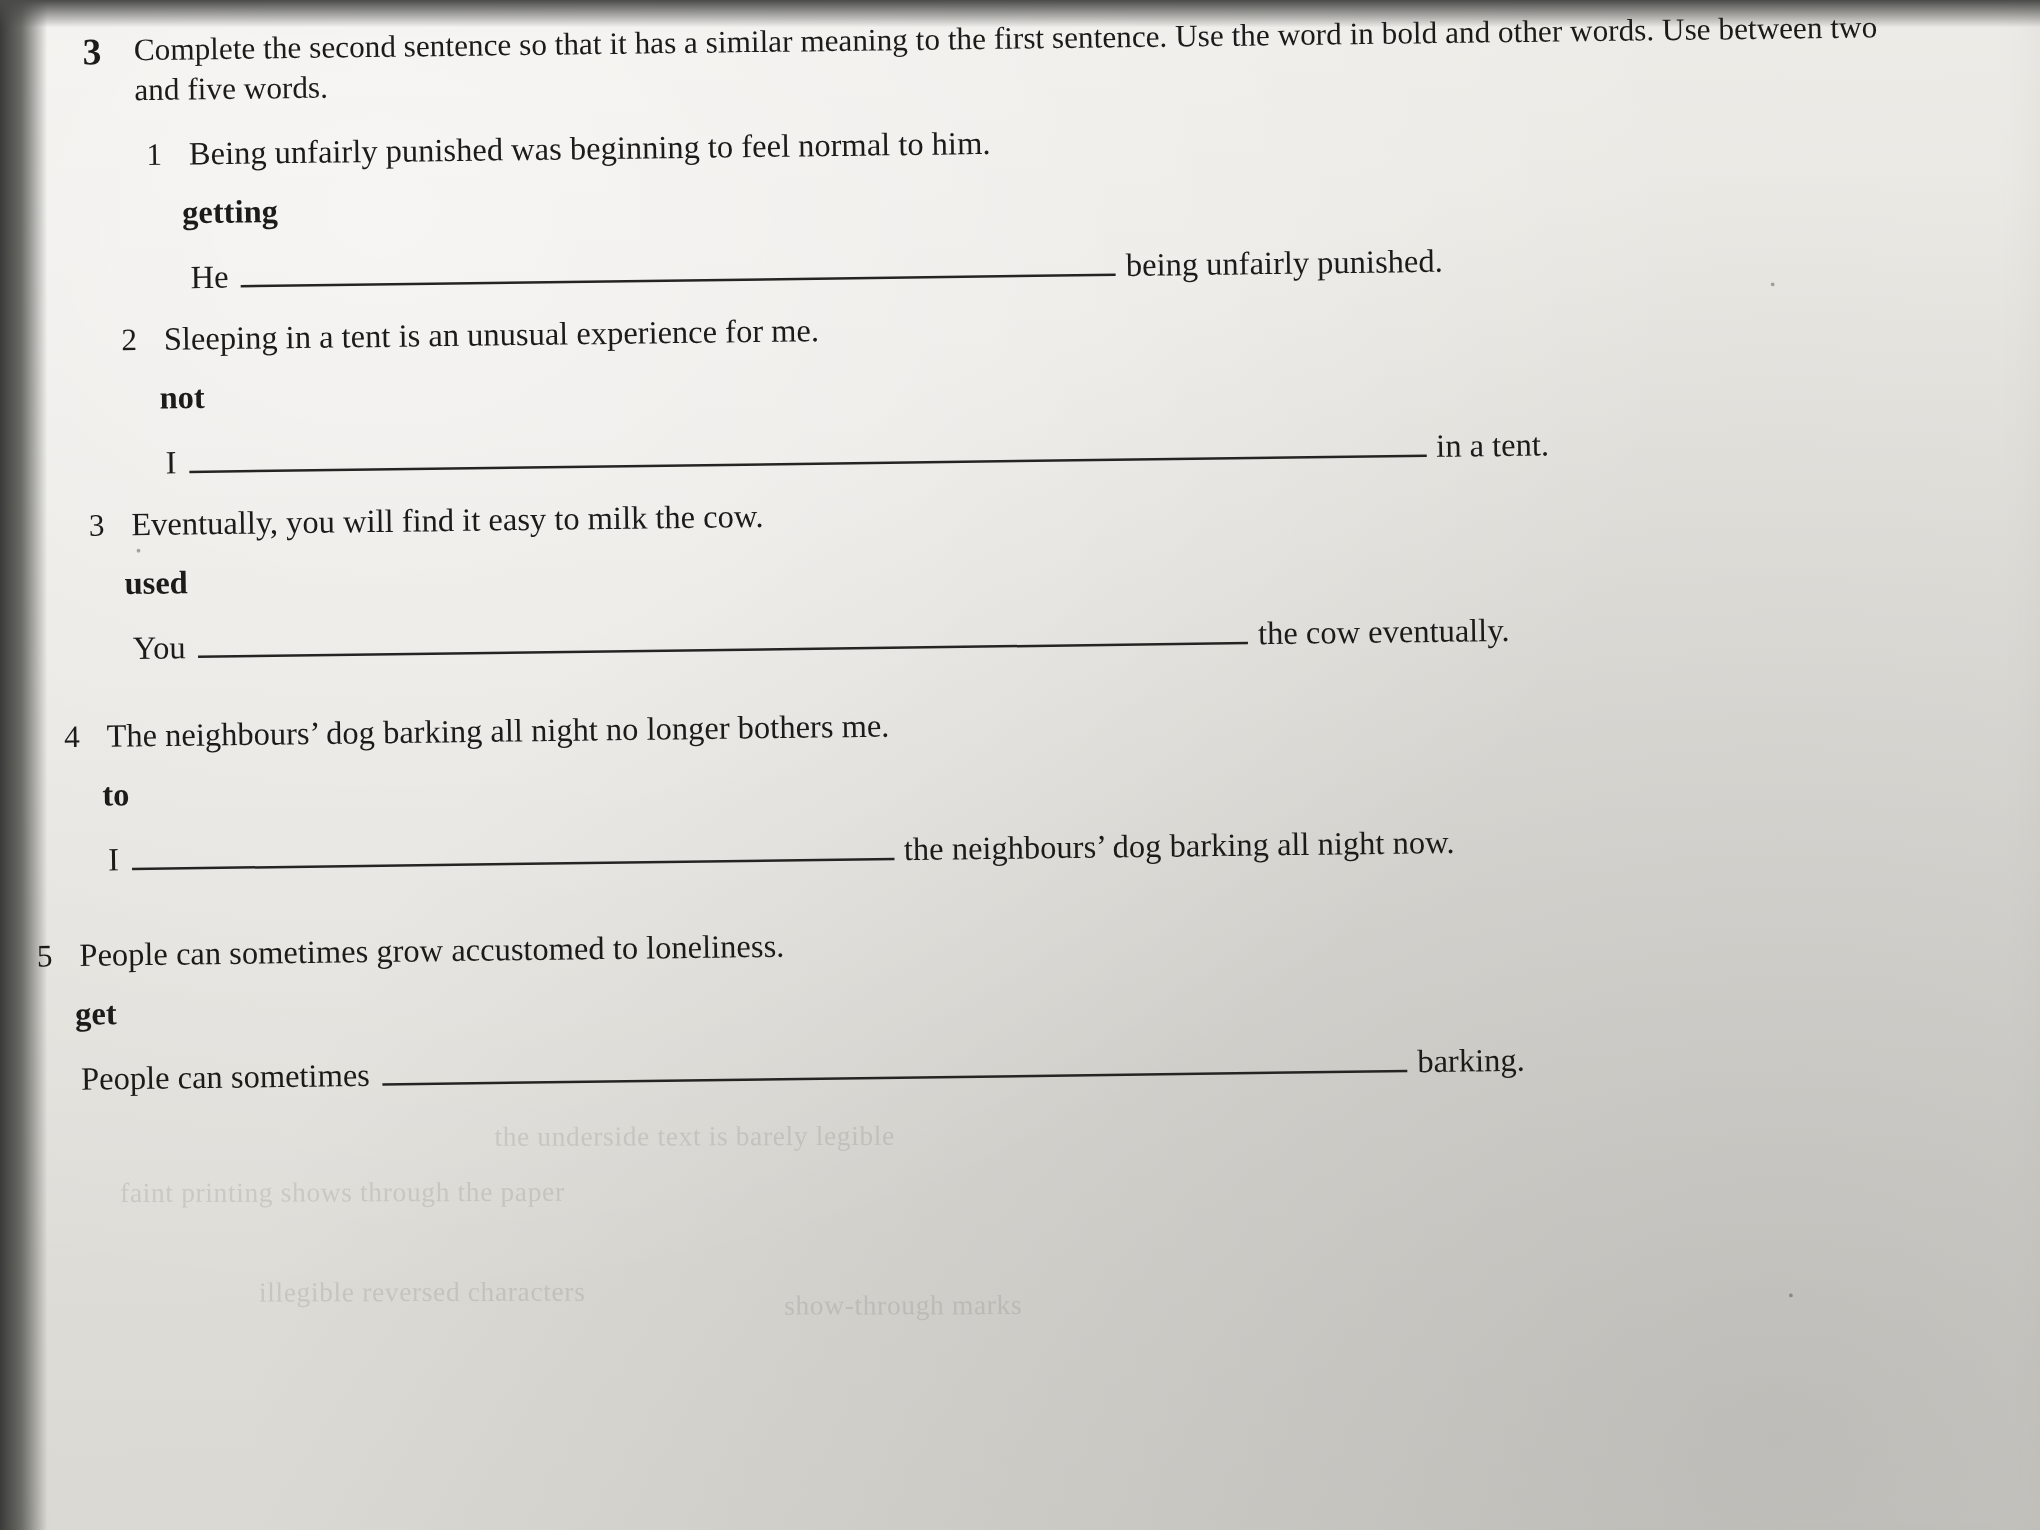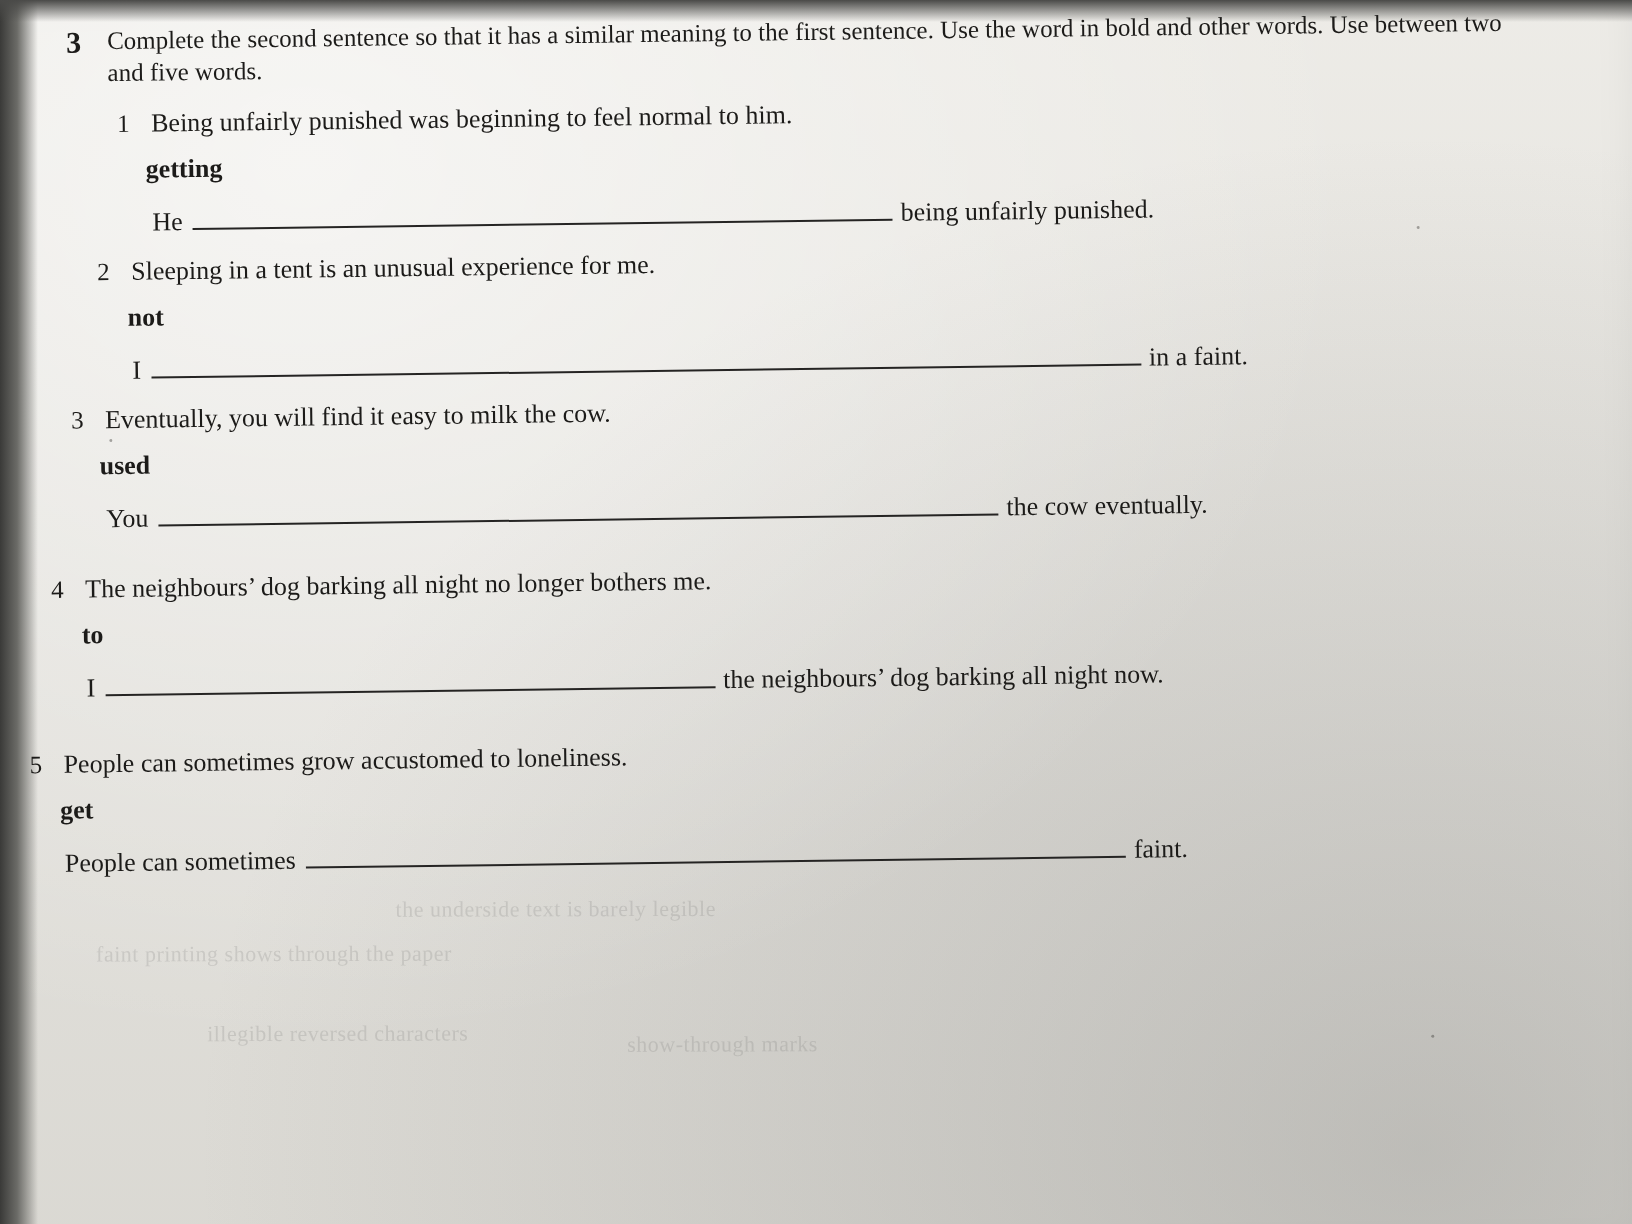--- a/index.html
+++ b/index.html
@@ -196,21 +196,21 @@
 
     <div class="item" id="item-2">
       <div class="prompt">
         <span class="inum">2</span>
         <span class="ptext">Sleeping in a tent is an unusual experience for me.</span>
       </div>
       <div class="keyword">not</div>
       <div class="answer-line">
         <span class="lead">I</span>
         <span class="blank"></span>
-        <span class="tail">in a faint.</span>
+        <span class="tail">in a tent.</span>
       </div>
     </div>
 
     <div class="item" id="item-3">
       <div class="prompt">
         <span class="inum">3</span>
         <span class="ptext">Eventually, you will find it easy to milk the cow.</span>
       </div>
       <div class="keyword">used</div>
       <div class="answer-line">
@@ -235,21 +235,21 @@
 
     <div class="item" id="item-5">
       <div class="prompt">
         <span class="inum">5</span>
         <span class="ptext">People can sometimes grow accustomed to loneliness.</span>
       </div>
       <div class="keyword">get</div>
       <div class="answer-line">
         <span class="lead">People can sometimes</span>
         <span class="blank"></span>
-        <span class="tail">faint.</span>
+        <span class="tail">barking.</span>
       </div>
     </div>
 
     <div class="ghost" id="ghost-1">the underside text is barely legible</div>
     <div class="ghost" id="ghost-2">faint printing shows through the paper</div>
     <div class="ghost" id="ghost-3">illegible reversed characters</div>
     <div class="ghost" id="ghost-4">show-through marks</div>
 
     <div class="speck" style="left:1420px; top:236px;"></div>
     <div class="speck" style="left:1424px; top:1045px;"></div>

